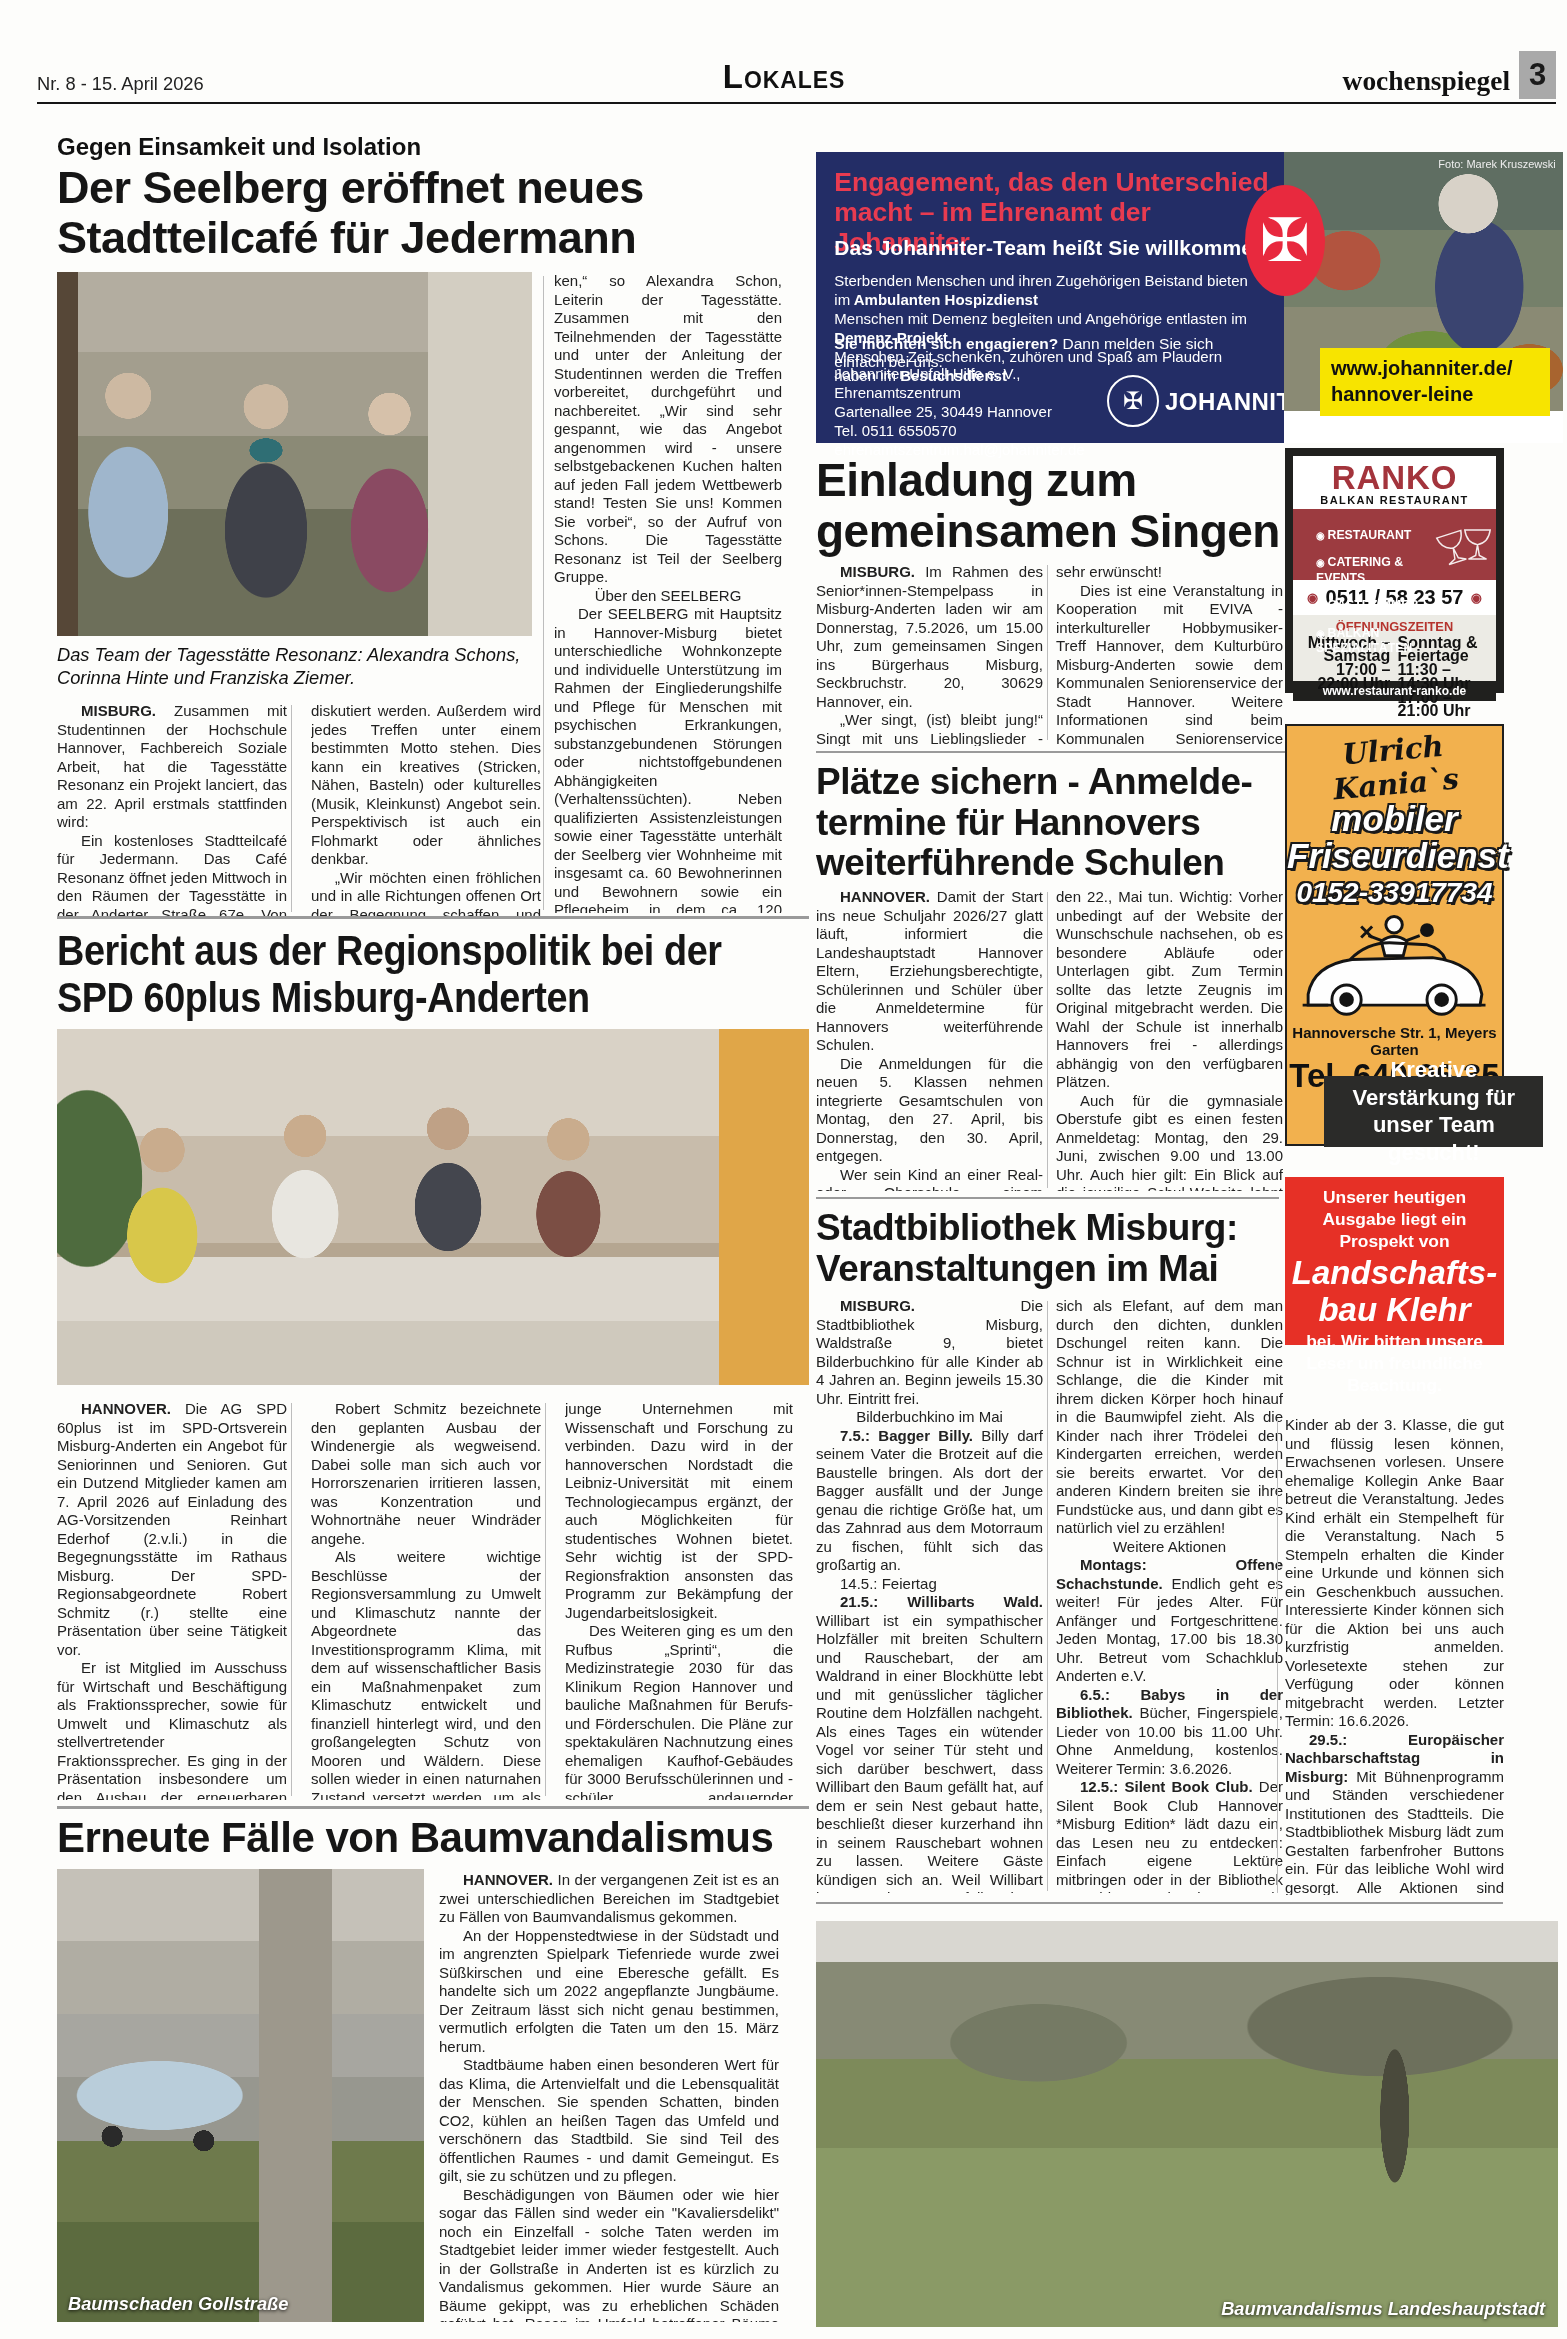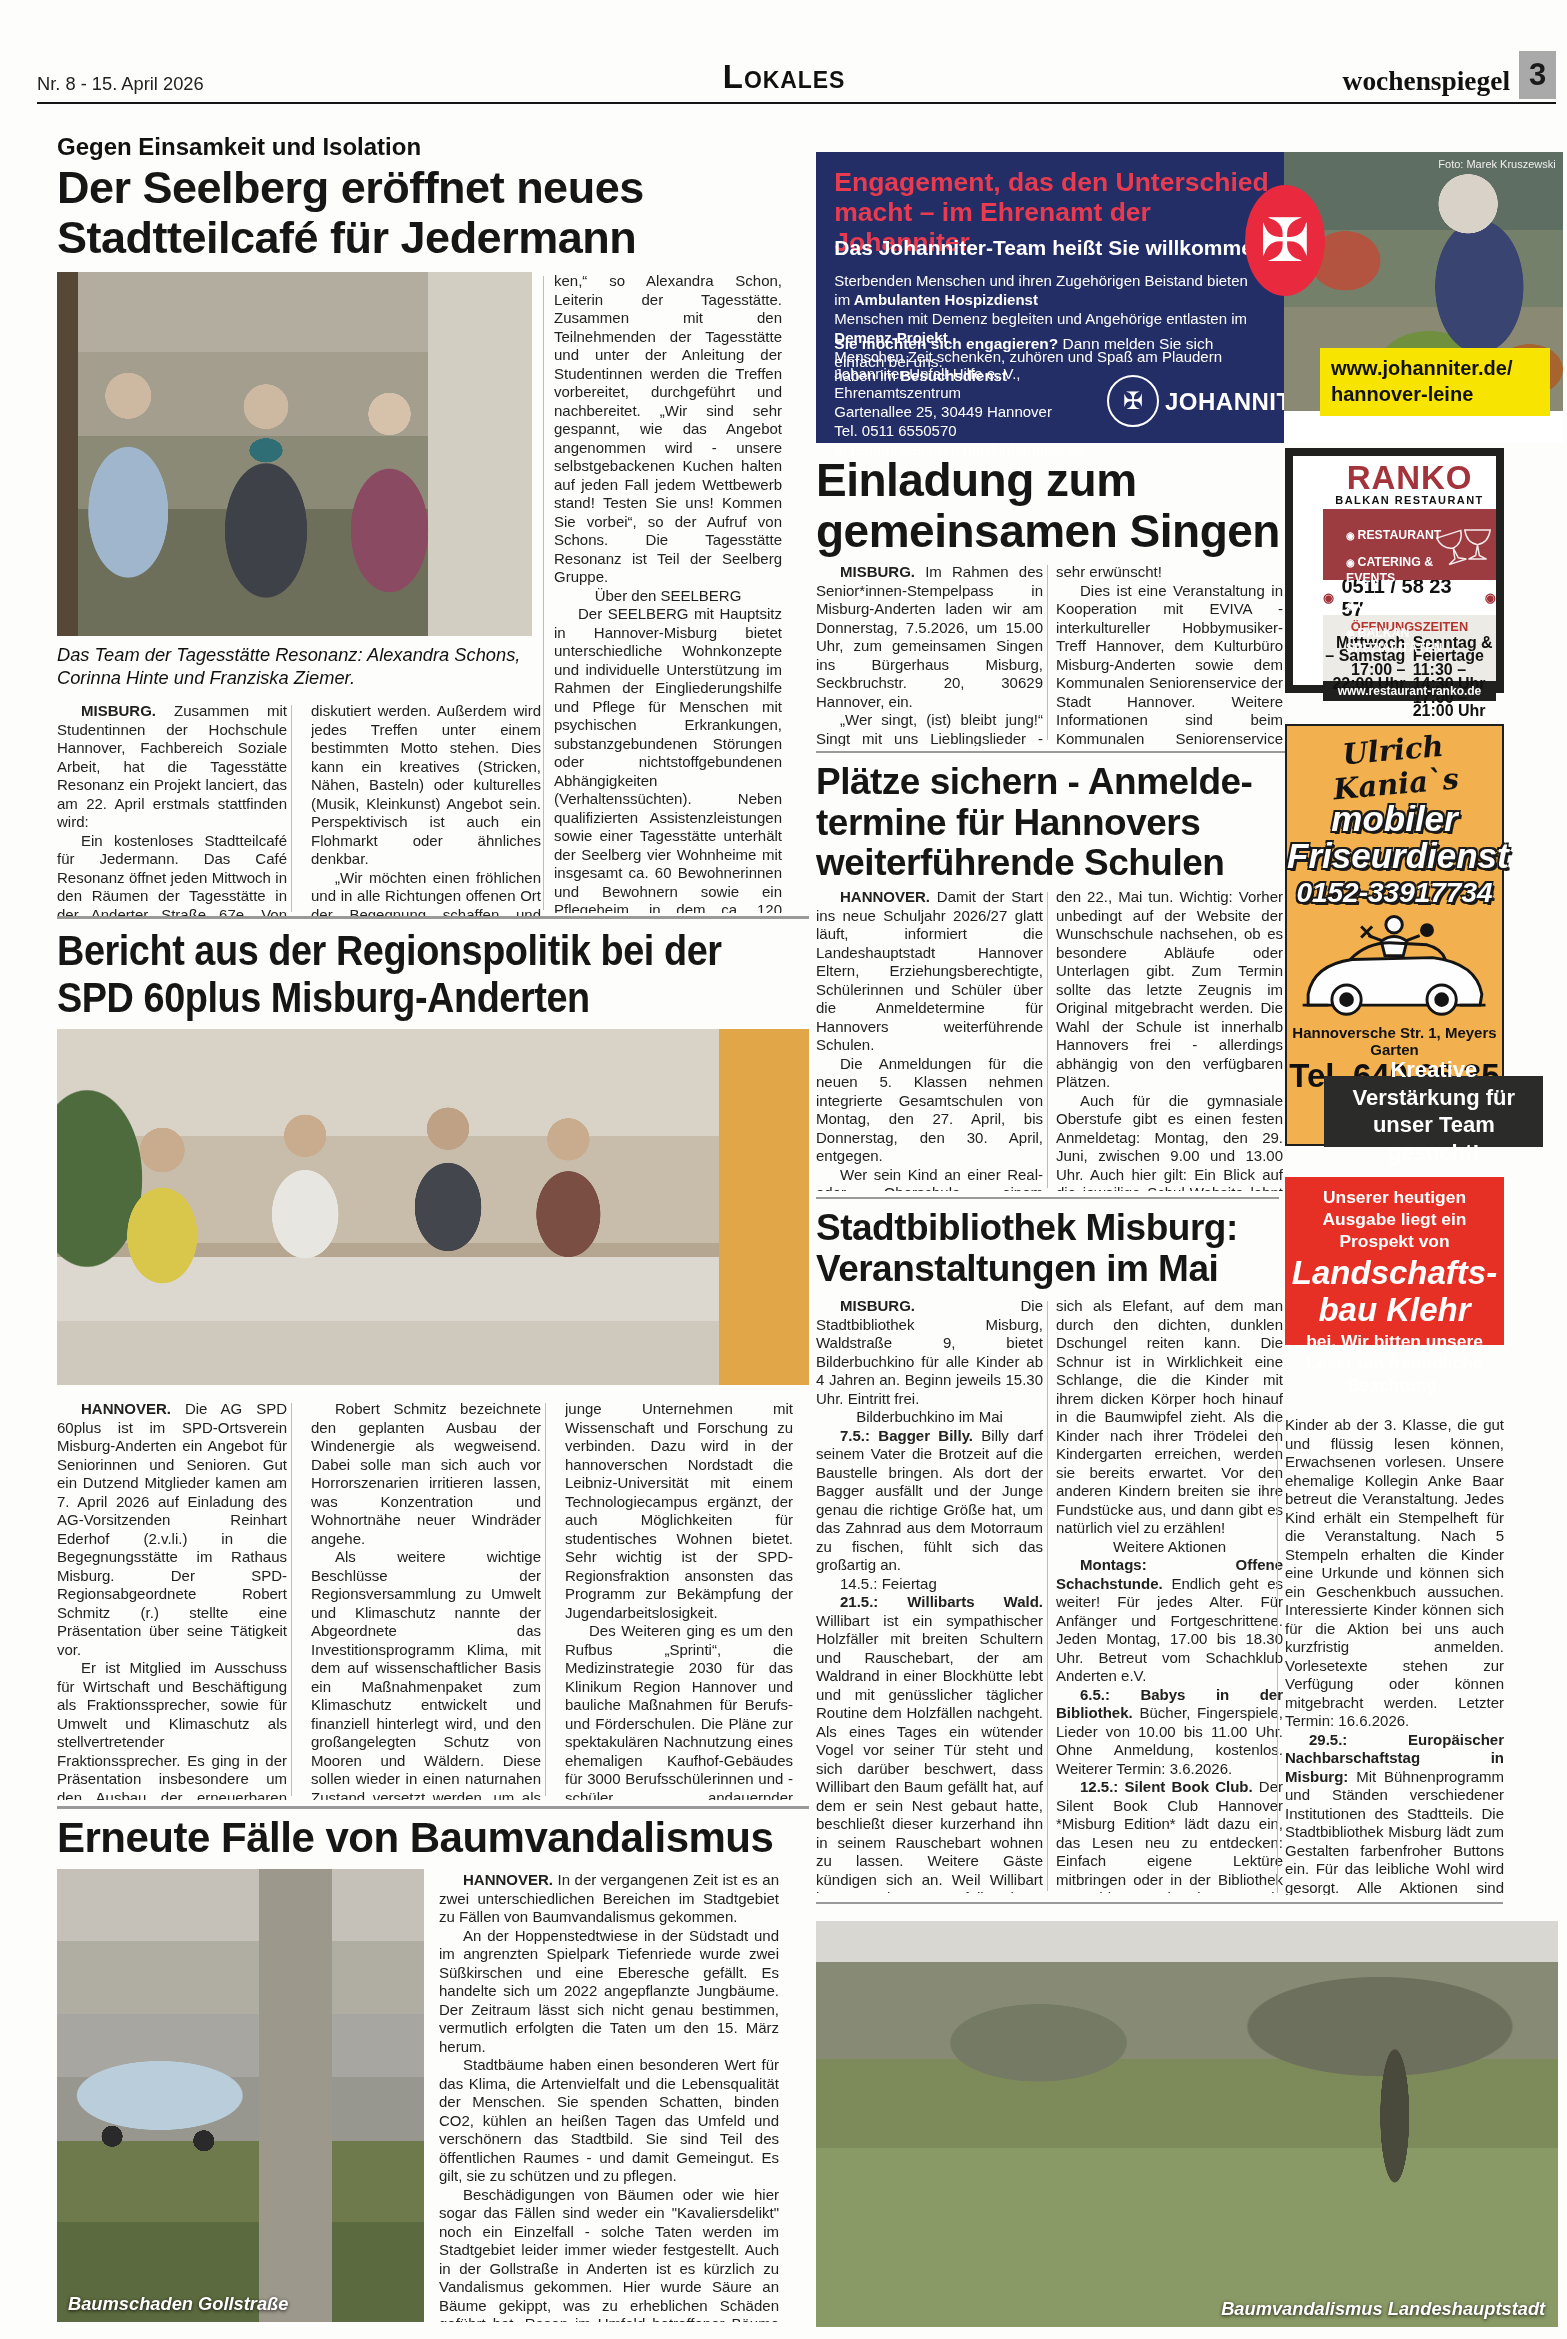--- a/index.html
+++ b/index.html
@@ -90,21 +90,21 @@
   .jo-oval span{color:#fff;font-size:60px;line-height:1;}
   .jo-logo{position:absolute;left:291px;top:223px;width:48px;height:48px;border:2.7px solid #fff;
       border-radius:50%;display:flex;align-items:center;justify-content:center;font-size:24px;color:#fff;}
   .jo-word{position:absolute;left:349px;top:236px;font-weight:bold;font-size:24px;letter-spacing:0.5px;color:#fff;}
   .jo-url{position:absolute;left:504px;top:196px;width:219px;height:68px;background:#f7e400;color:#111;
       font-weight:bold;font-size:20px;line-height:25.6px;display:flex;align-items:center;padding-left:11px;
       white-space:pre-line;z-index:2;}
   .jo-credit{position:absolute;right:7.3px;top:5.5px;font-size:11px;color:#eee;z-index:2;}
   
   .ranko{position:absolute;left:1285px;top:448px;width:219px;height:245px;background:#fff;
-      border:8.2px solid #20201e;box-sizing:border-box;padding-left:30px;}
+      border:8.2px solid #20201e;box-sizing:border-box;}
   .rk-name{margin-top:4.6px;text-align:center;font-weight:bold;font-size:33px;letter-spacing:0.9px;color:#a3343c;line-height:1;}
   .rk-tag{text-align:center;font-weight:bold;font-size:11px;letter-spacing:1.4px;color:#111;}
   .rk-red{position:relative;margin-top:3.7px;background:#9c3b40;color:#fff;height:71px;padding:6.4px 0 0 11px;box-sizing:border-box;}
   .rk-red p{margin:12px;font-size:12.3px;font-weight:bold;line-height:15.5px;}
   .rk-red p::before{content:"◉ ";font-size:10px;}
   .rk-glass{position:absolute;right:3.7px;top:7.3px;}
   .rk-phone{height:35px;display:flex;align-items:center;justify-content:center;gap:7.3px;
       font-weight:bold;font-size:20px;color:#111;}
   .rk-phone .st{color:#a3343c;font-size:12.8px;}
   .rk-hours{background:#ecebe5;height:66px;padding-top:3.7px;box-sizing:border-box;}

